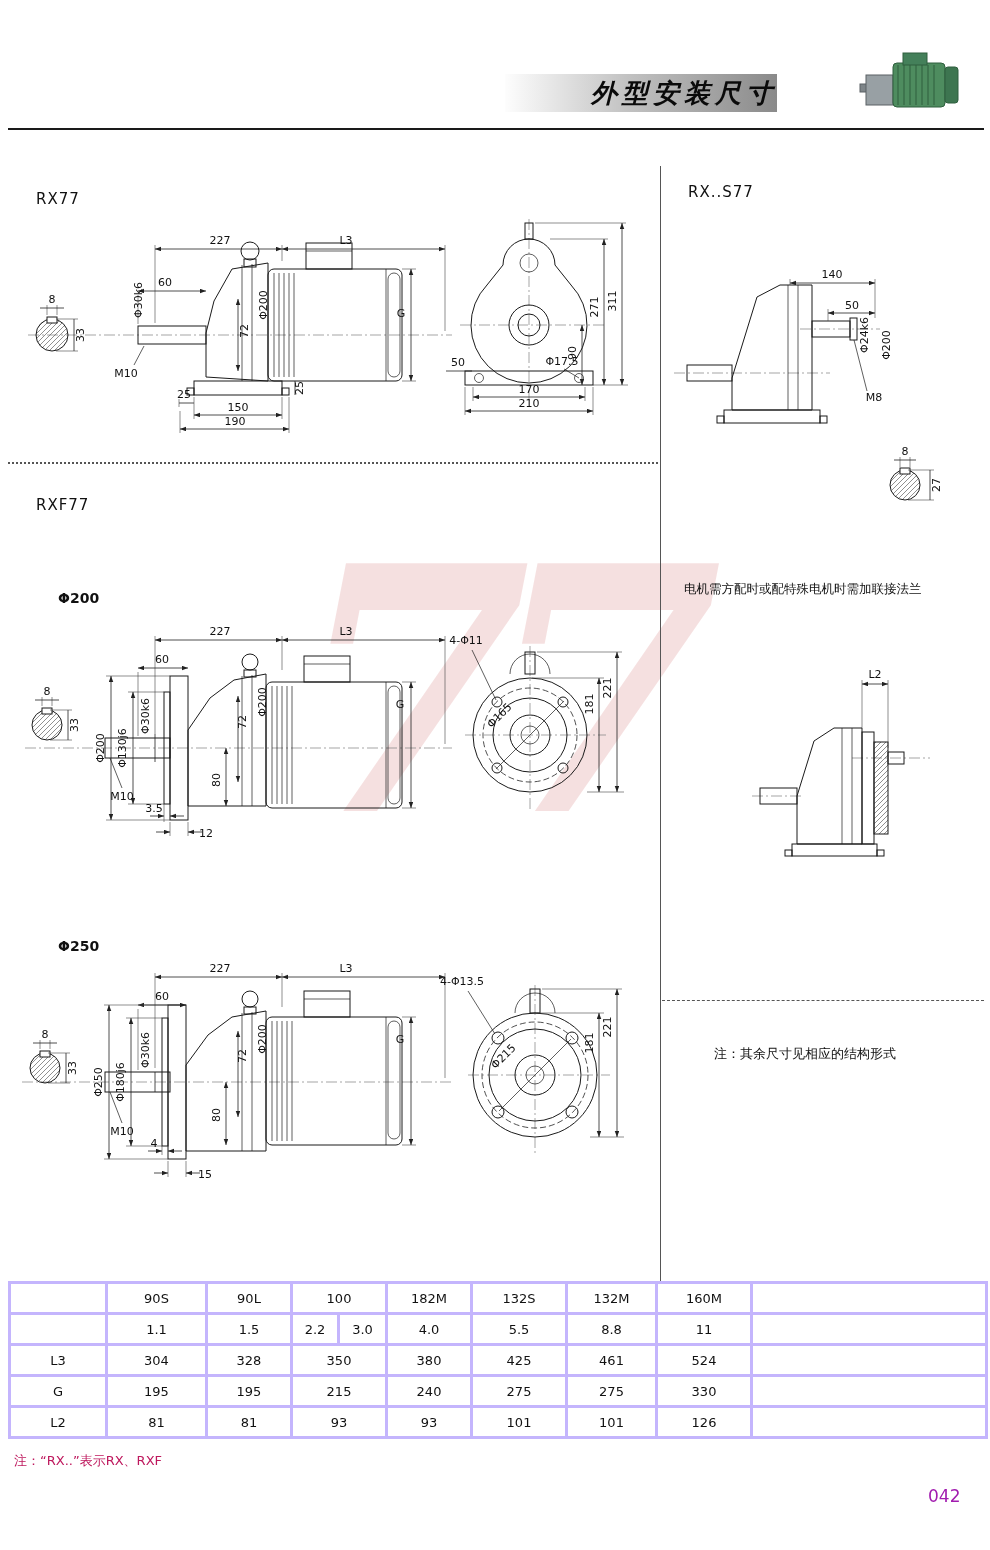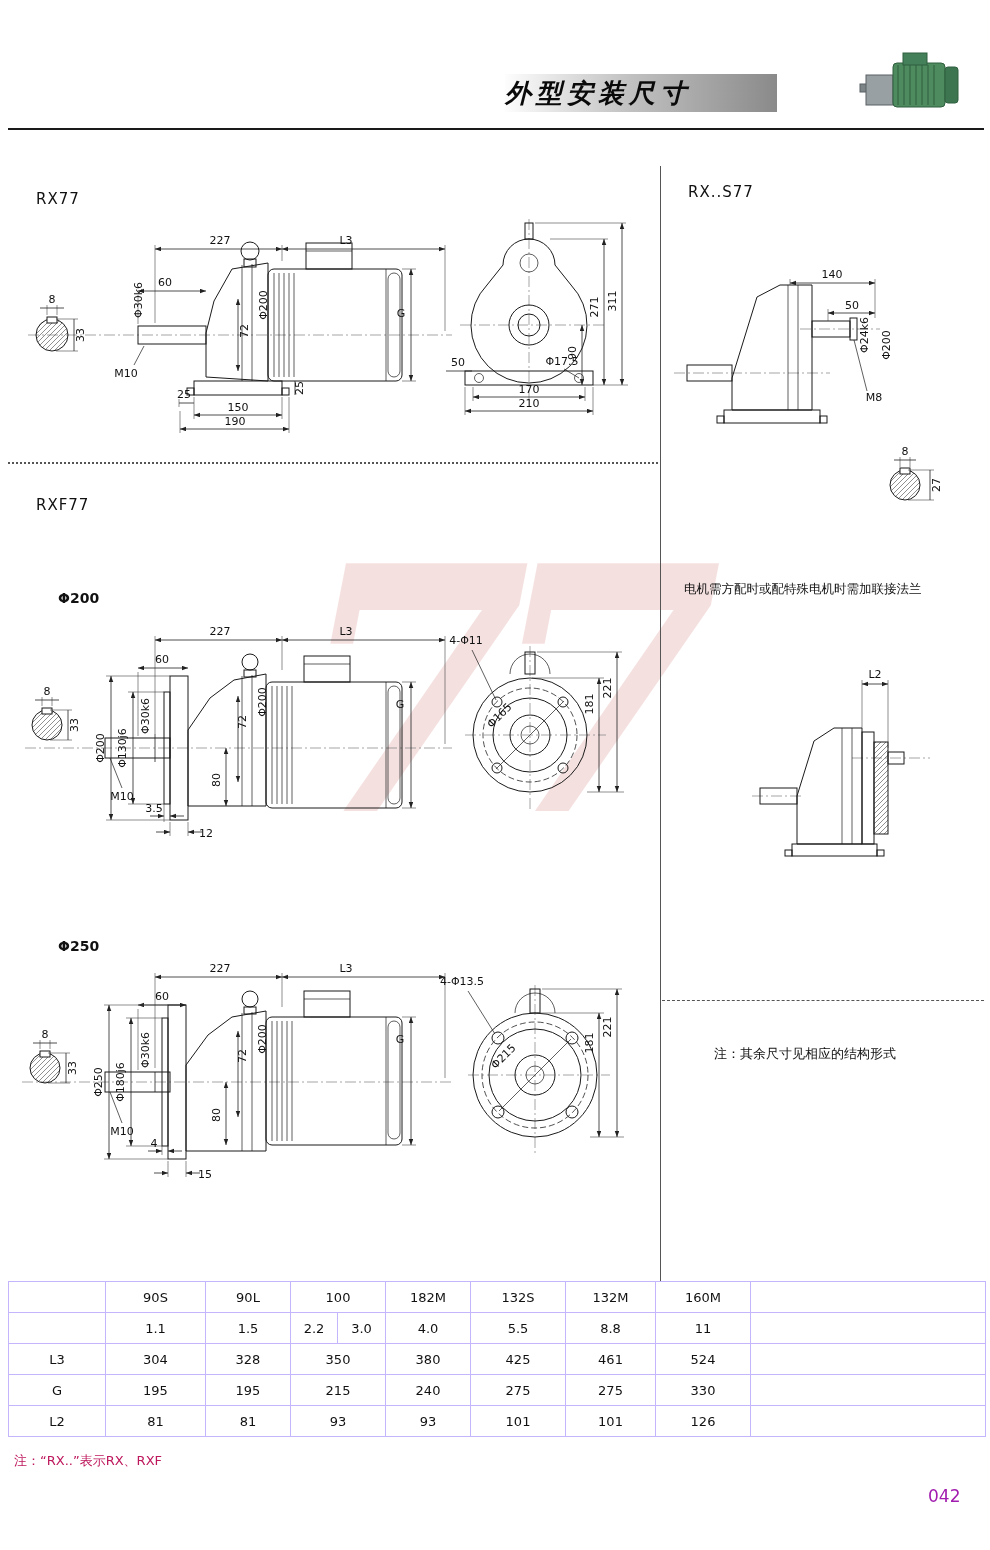--- a/index.html
+++ b/index.html
@@ -6,36 +6,36 @@
   body{background:#e8e8e8;font-family:"DejaVu Sans","Liberation Sans",sans-serif}
   .page{position:relative;width:990px;height:1550px;background:#fff;overflow:hidden;margin:0 auto}
   .abs{position:absolute}
   .sec{position:absolute;z-index:1}
   .sec-title{position:absolute;z-index:2;font-weight:normal;font-size:15px;color:#111;letter-spacing:1px}
   .sub-title{position:absolute;z-index:2;font-weight:bold;font-size:14px;color:#111}
   .note{position:absolute;z-index:2;font-size:12.5px;color:#111;line-height:1.5}
   .watermark{position:absolute;left:295px;top:522px;font-size:340px;line-height:1;font-weight:bold;font-style:italic;
              font-family:"DejaVu Serif",serif;color:#b91c1c;opacity:.13;letter-spacing:-45px;z-index:0}
   .titlebar{position:absolute;left:505px;top:74px;width:272px;height:38px;z-index:1;
-            background:linear-gradient(90deg,#fdfdfd,#c2c2c2 45%,#8a8a8a);display:flex;align-items:center;justify-content:flex-start}
+            background:linear-gradient(90deg,#fdfdfd,#c2c2c2 45%,#8a8a8a);display:flex;align-items:center;justify-content:flex-end}
   .titlebar h1{font-size:26px;font-weight:bold;font-style:italic;letter-spacing:5px;color:#0a0a0a;white-space:nowrap}
   .hrule{position:absolute;left:8px;top:128px;width:976px;height:2px;background:#1a1a1a;z-index:1}
   .vdiv{position:absolute;left:660px;top:166px;width:1px;height:1116px;background:#555;z-index:1}
   .dotdiv{position:absolute;left:8px;top:462px;width:650px;border-top:2px dotted #555;z-index:1}
   .dashdiv{position:absolute;left:662px;top:1000px;width:322px;border-top:1px dashed #555;z-index:1}
   svg{display:block;overflow:visible}
   svg text{font-family:"DejaVu Sans",sans-serif;font-size:11px;fill:#111;text-anchor:middle}
   .ln{stroke:#1a1a1a;stroke-width:1;fill:none}
   .ln2{stroke:#1a1a1a;stroke-width:.7;fill:none}
   .cl{stroke:#808080;stroke-width:.7;fill:none;stroke-dasharray:11 3 2 3}
   .dim{stroke:#222;stroke-width:.8;fill:none}
   .ext{stroke:#444;stroke-width:.6;fill:none}
   .dsh{stroke:#222;stroke-width:.8;fill:none;stroke-dasharray:6 3}
   .spec{position:absolute;left:8px;top:1281px;border-collapse:collapse;table-layout:fixed;z-index:1}
-  .spec td{border:1px solid #c4b5fd;height:31px;text-align:center;font-size:13px;color:#111;vertical-align:middle}
+  .spec td{border:3px solid #c4b5fd;height:31px;text-align:center;font-size:13px;color:#111;vertical-align:middle}
   .footnote{position:absolute;left:14px;top:1452px;font-size:13px;color:#be185d;z-index:1}
   .pagenum{position:absolute;left:928px;top:1486px;font-size:17px;color:#a21caf;z-index:1}
 </style>
 </head>
 <body>
 
 <div class="page">
 
   <div class="titlebar">
     <h1>外型安装尺寸</h1>

